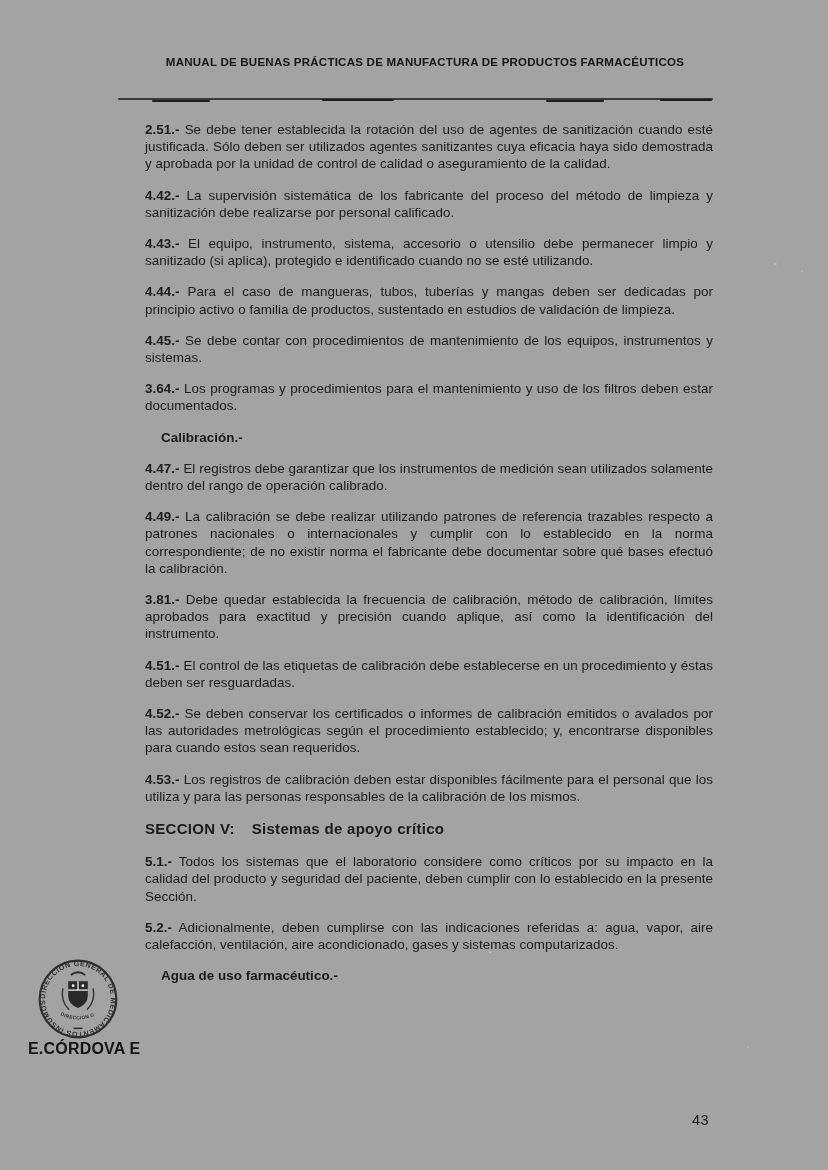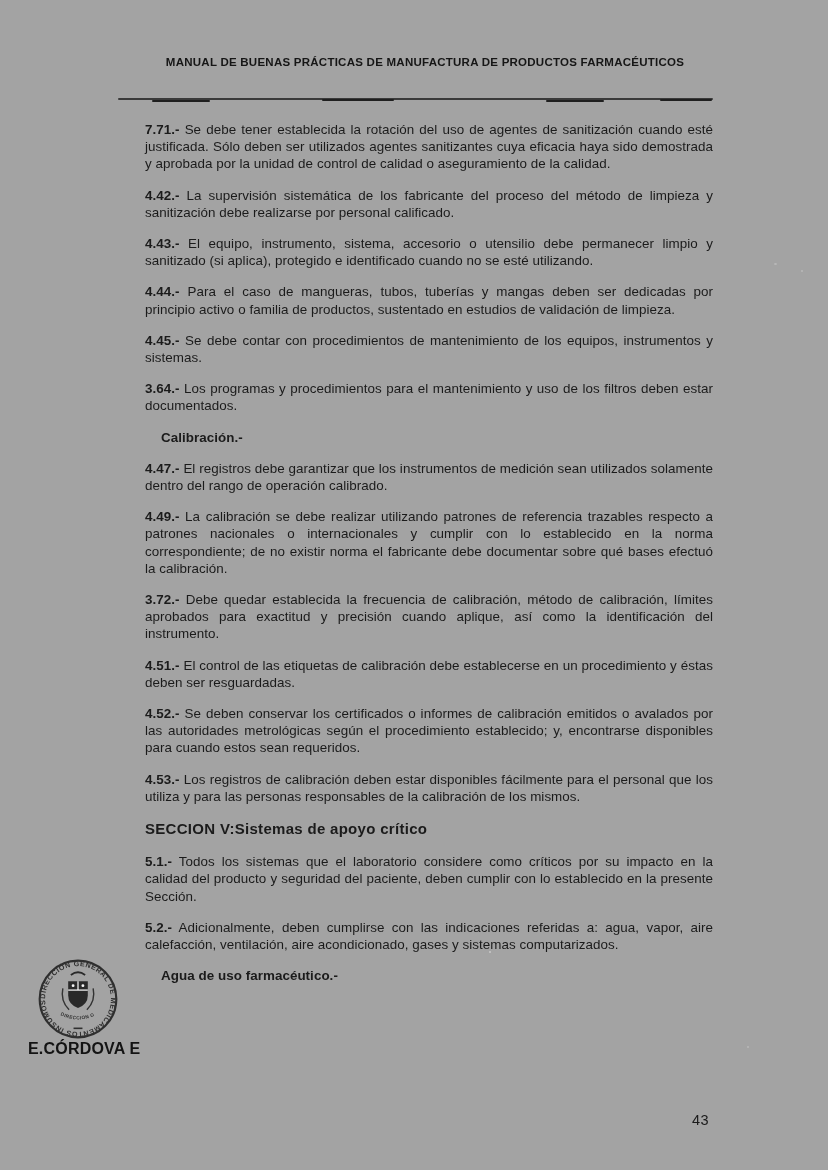--- a/index.html
+++ b/index.html
@@ -35,21 +35,21 @@
     text-align:justify;
     letter-spacing:0.05px;
   }
   .para{margin:0 0 14px 0;}
   .pnum{font-weight:bold;}
   .subheading{margin:0 0 14px 16px;font-weight:bold;}
   .section-heading{
     margin:0 0 14px 0;font-weight:bold;font-size:15px;line-height:20px;
     letter-spacing:0.3px;
   }
-  .section-heading .sec-title{}
+  .section-heading .sec-title{margin-left:17px;}
   .stamp-wrap{position:absolute;left:28px;top:958px;width:100px;text-align:center;}
   .stamp-svg{filter:blur(0.25px);opacity:0.92;}
   .stamp-name{
     margin-top:-4px;
     font-size:16px;font-weight:bold;color:#141414;
     letter-spacing:0.2px;white-space:nowrap;
   }
   .page-number{
     position:absolute;left:692px;top:1112px;
     font-size:14.5px;color:#1a1a1a;letter-spacing:0.5px;
@@ -68,40 +68,40 @@
   <div class="header-title">MANUAL DE BUENAS PRÁCTICAS DE MANUFACTURA DE PRODUCTOS FARMACÉUTICOS</div>
 
   <div class="header-rule"></div>
   <div class="rule-dash rd1"></div>
   <div class="rule-dash rd2"></div>
   <div class="rule-dash rd3"></div>
   <div class="rule-dash rd4"></div>
 
   <div class="body-text">
 
-    <p class="para"><span class="pnum">7.71.-</span> <span>Se debe tener establecida la rotación del uso de agentes de sanitización cuando esté justificada. Sólo deben ser utilizados agentes sanitizantes cuya eficacia haya sido demostrada y aprobada por la unidad de control de calidad o aseguramiento de la calidad.</span></p>
+    <p class="para"><span class="pnum">2.51.-</span> <span>Se debe tener establecida la rotación del uso de agentes de sanitización cuando esté justificada. Sólo deben ser utilizados agentes sanitizantes cuya eficacia haya sido demostrada y aprobada por la unidad de control de calidad o aseguramiento de la calidad.</span></p>
 
     <p class="para"><span class="pnum">4.42.-</span> <span>La supervisión sistemática de los fabricante del proceso del método de limpieza y sanitización debe realizarse por personal calificado.</span></p>
 
     <p class="para"><span class="pnum">4.43.-</span> <span>El equipo, instrumento, sistema, accesorio o utensilio debe permanecer limpio y sanitizado (si aplica), protegido e identificado cuando no se esté utilizando.</span></p>
 
     <p class="para"><span class="pnum">4.44.-</span> <span>Para el caso de mangueras, tubos, tuberías y mangas deben ser dedicadas por principio activo o familia de productos, sustentado en estudios de validación de limpieza.</span></p>
 
     <p class="para"><span class="pnum">4.45.-</span> <span>Se debe contar con procedimientos de mantenimiento de los equipos, instrumentos y sistemas.</span></p>
 
     <p class="para"><span class="pnum">3.64.-</span> <span>Los programas y procedimientos para el mantenimiento y uso de los filtros deben estar documentados.</span></p>
 
     <p class="subheading">Calibración.-</p>
 
     <p class="para"><span class="pnum">4.47.-</span> <span>El registros debe garantizar que los instrumentos de medición sean utilizados solamente dentro del rango de operación calibrado.</span></p>
 
 
     <p class="para"><span class="pnum">4.49.-</span> <span>La calibración se debe realizar utilizando patrones de referencia trazables respecto a patrones nacionales o internacionales y cumplir con lo establecido en la norma correspondiente; de no existir norma el fabricante debe documentar sobre qué bases efectuó la calibración.</span></p>
 
-    <p class="para"><span class="pnum">3.72.-</span> <span>Debe quedar establecida la frecuencia de calibración, método de calibración, límites aprobados para exactitud y precisión cuando aplique, así como la identificación del instrumento.</span></p>
+    <p class="para"><span class="pnum">3.81.-</span> <span>Debe quedar establecida la frecuencia de calibración, método de calibración, límites aprobados para exactitud y precisión cuando aplique, así como la identificación del instrumento.</span></p>
 
     <p class="para"><span class="pnum">4.51.-</span> <span>El control de las etiquetas de calibración debe establecerse en un procedimiento y éstas deben ser resguardadas.</span></p>
 
     <p class="para"><span class="pnum">4.52.-</span> <span>Se deben conservar los certificados o informes de calibración emitidos o avalados por las autoridades metrológicas según el procedimiento establecido; y, encontrarse disponibles para cuando estos sean requeridos.</span></p>
 
     <p class="para"><span class="pnum">4.53.-</span> <span>Los registros de calibración deben estar disponibles fácilmente para el personal que los utiliza y para las personas responsables de la calibración de los mismos.</span></p>
 
     <p class="section-heading"><span>SECCION V:</span><span class="sec-title">Sistemas de apoyo crítico</span></p>
 
     <p class="para"><span class="pnum">5.1.-</span> <span>Todos los sistemas que el laboratorio considere como críticos por su impacto en la calidad del producto y seguridad del paciente, deben cumplir con lo establecido en la presente Sección.</span></p>

